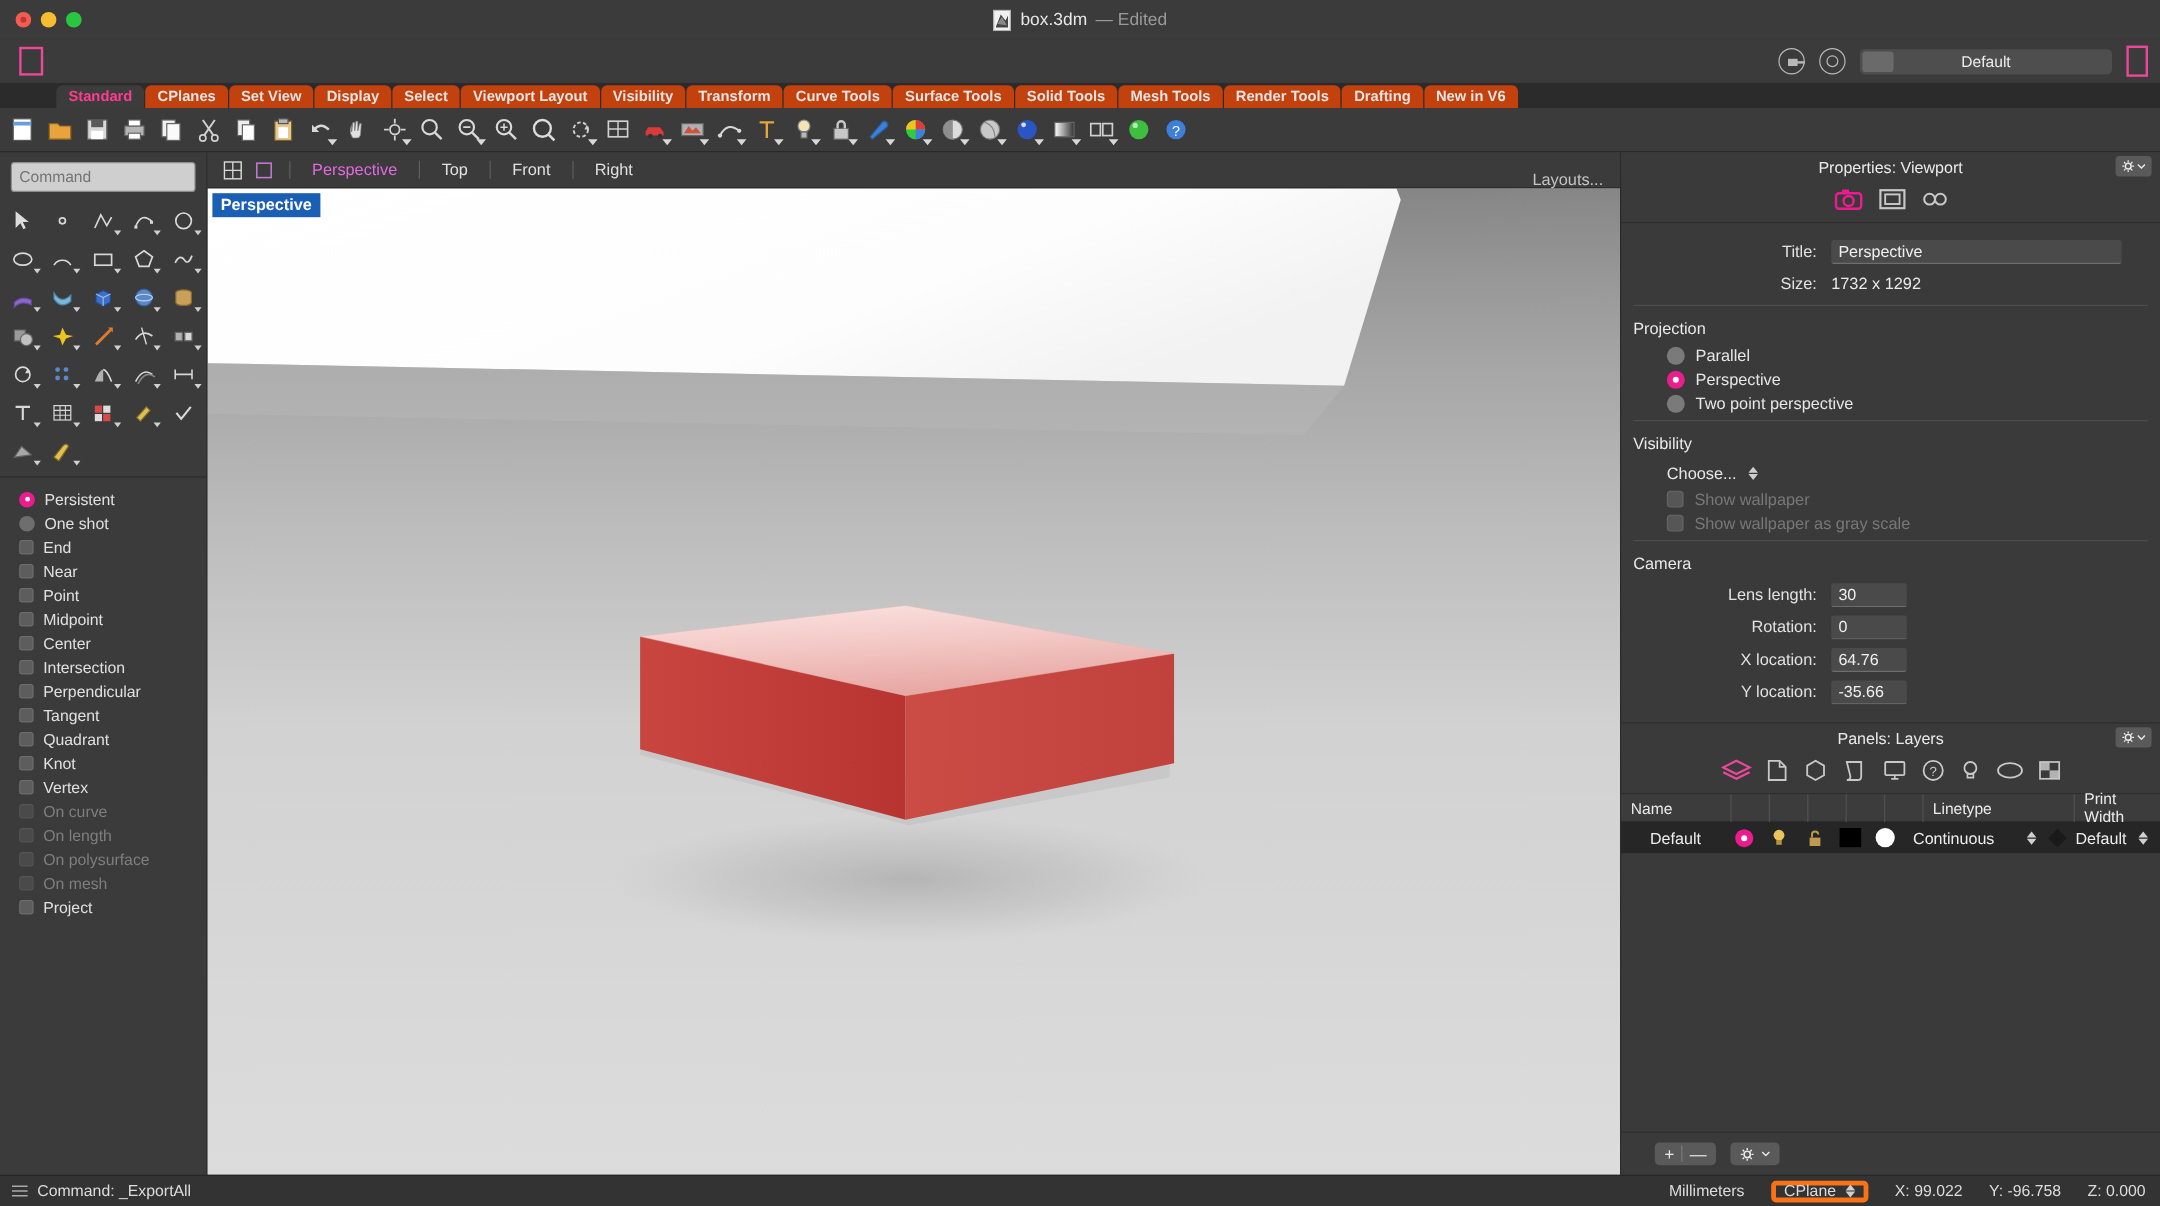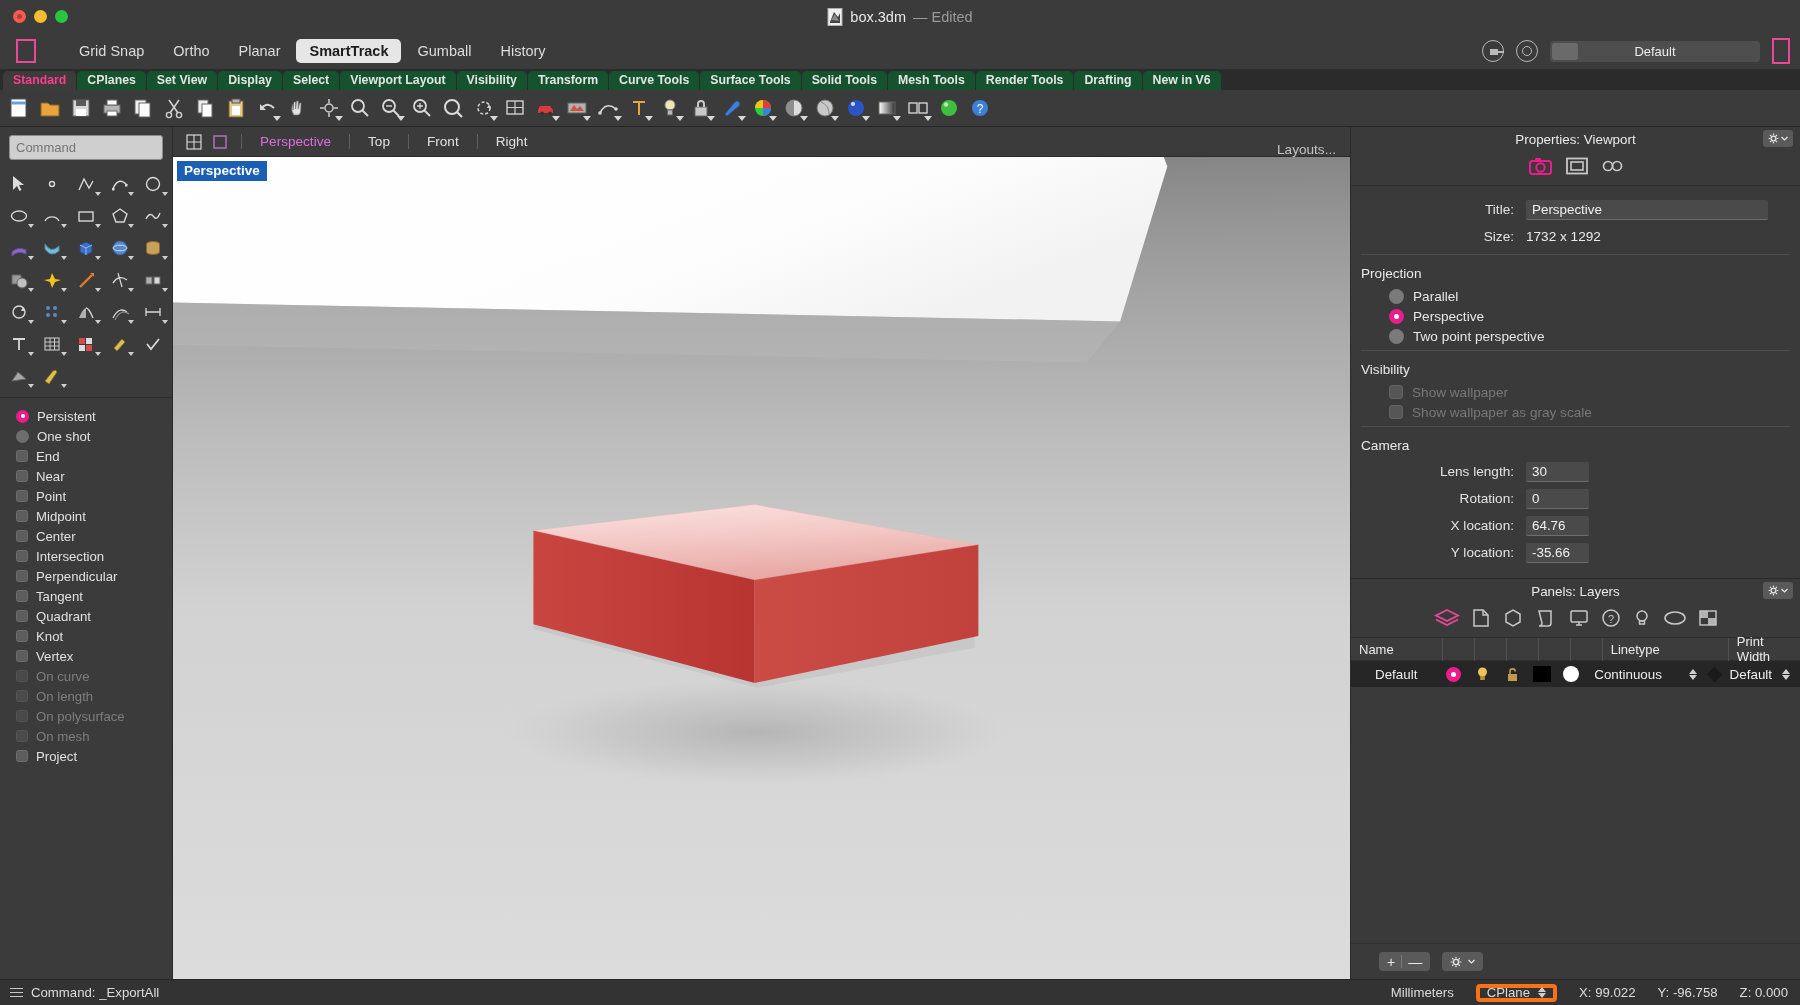--- a/index.html
+++ b/index.html
@@ -68,25 +68,25 @@
   .default-pill .lbl { position:absolute; left:0; right:0; text-align:center;
      font-size:13px; color:#ececec; }
   .pink-sq-r { width:18px; height:26px; border:2px solid #ec4899; }
 
   
   .tabstrip {
     height:21px; background:#2b2b2b; display:flex; align-items:flex-end;
     flex:0 0 21px; padding-left:3px; gap:1px; overflow:hidden;
   }
   .tab {
-    font-size:12.3px; color:#e4e4e4; background:#14532d;
+    font-size:12.3px; color:#e4e4e4; background:#c2410c;
     padding:2.5px 10px 3px 10px; border-radius:5px 5px 0 0;
     white-space:nowrap; line-height:14px; font-weight:bold;
   }
-  .tab.active { color:#ff3d8b; background:#3c3c3c; }
+  .tab.active { color:#ff3d8b; background:#3c3c3c;margin-left:44px; }
 
   
   .icontb {
     height:37px; background:#3b3b3b; flex:0 0 37px;
     display:flex; align-items:center; padding-left:4px; gap:1px;
     border-bottom:1px solid #262626;
   }
   .tbicon { width:30px; height:30px; position:relative; display:flex;
      align-items:center; justify-content:center; }
   .tbicon svg { display:block; }
@@ -234,28 +234,20 @@
         <path d="M3 14 L7 4 L11 9 L13 5 L13 15 L3 15 Z" fill="#444"></path>
         <path d="M4 12 L8 6 L12 13 Z" fill="#888"></path>
       </svg>
       <span>box.3dm</span>
       <span class="edited">— Edited</span>
     </div>
   </div>
 
   <div class="modebar">
     <div class="pink-sq"></div>
-    <div class="modes">
-      <span class="mode">Grid Snap</span>
-      <span class="mode">Ortho</span>
-      <span class="mode">Planar</span>
-      <span class="mode active">SmartTrack</span>
-      <span class="mode">Gumball</span>
-      <span class="mode">History</span>
-    </div>
     <div class="right-ctrls">
       <span class="circ-ico arrow"></span>
       <span class="circ-ico dot"></span>
       <span class="default-pill">
         <span class="knob"></span>
         <span class="lbl">Default</span>
       </span>
       <span class="pink-sq-r"></span>
     </div>
   </div>
@@ -935,20 +927,27 @@
           <span class="bigradio on"></span>
           <span>Perspective</span>
         </div>
         <div class="optrow">
           <span class="bigradio"></span>
           <span>Two point perspective</span>
         </div>
 
         <div class="divider"></div>
         <div class="sechdr">Visibility</div>
+        <div class="choosewrap">
+          <span class="txt">Choose...</span>
+          <span class="stepper">
+              <i class="up"></i>
+              <i class="dn"></i>
+            </span>
+        </div>
         <div class="optrow dim">
           <span class="bigchk"></span>
           <span>Show wallpaper</span>
         </div>
         <div class="optrow dim">
           <span class="bigchk"></span>
           <span>Show wallpaper as gray scale</span>
         </div>
 
         <div class="divider"></div>

